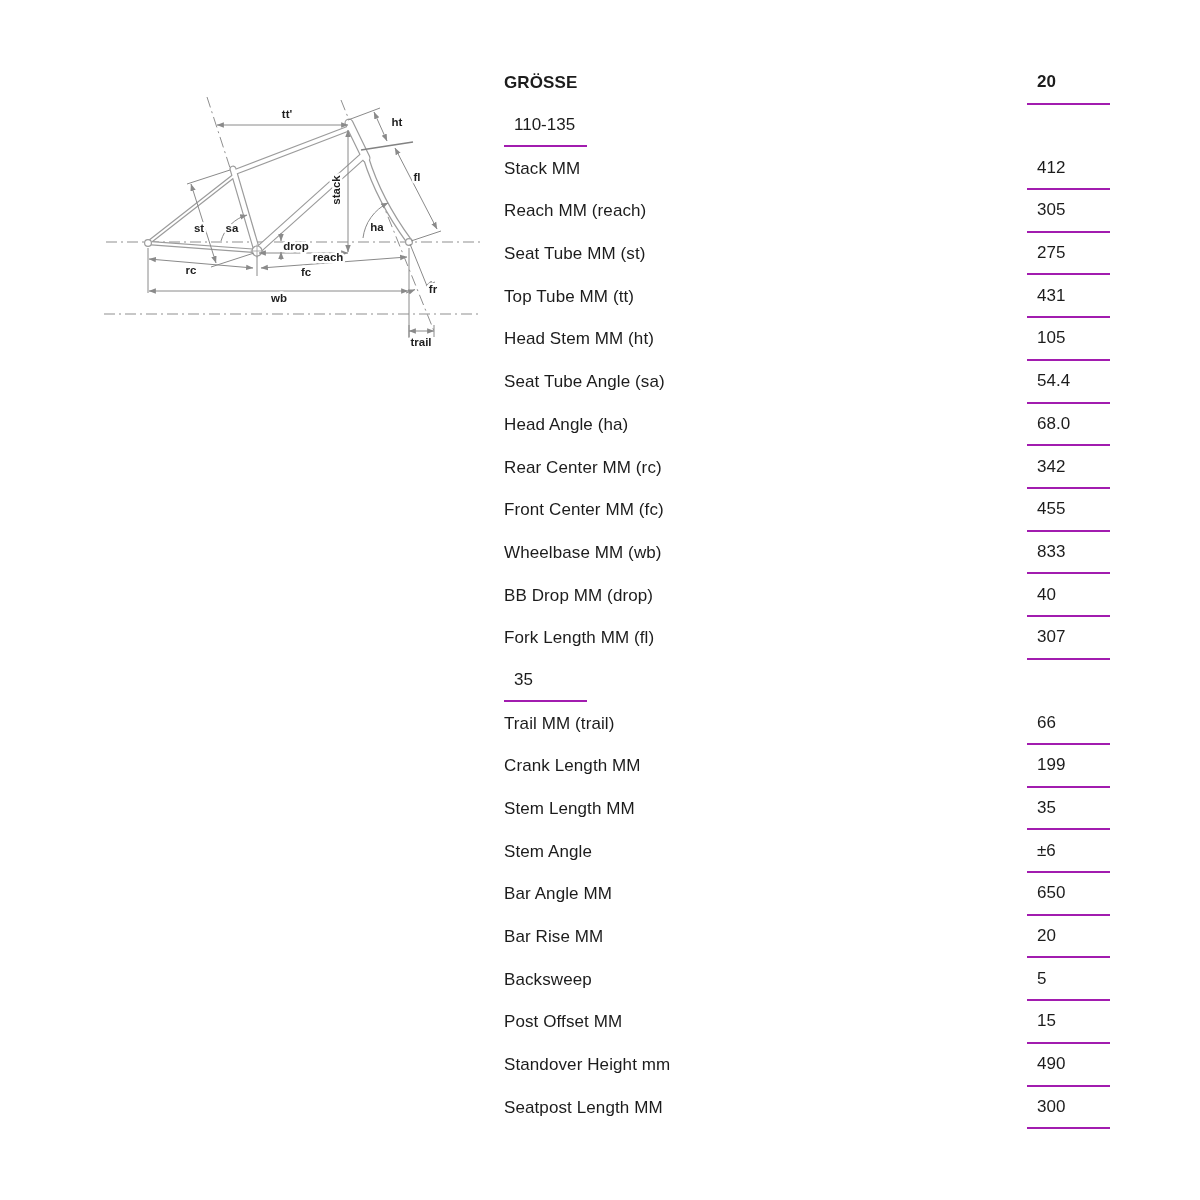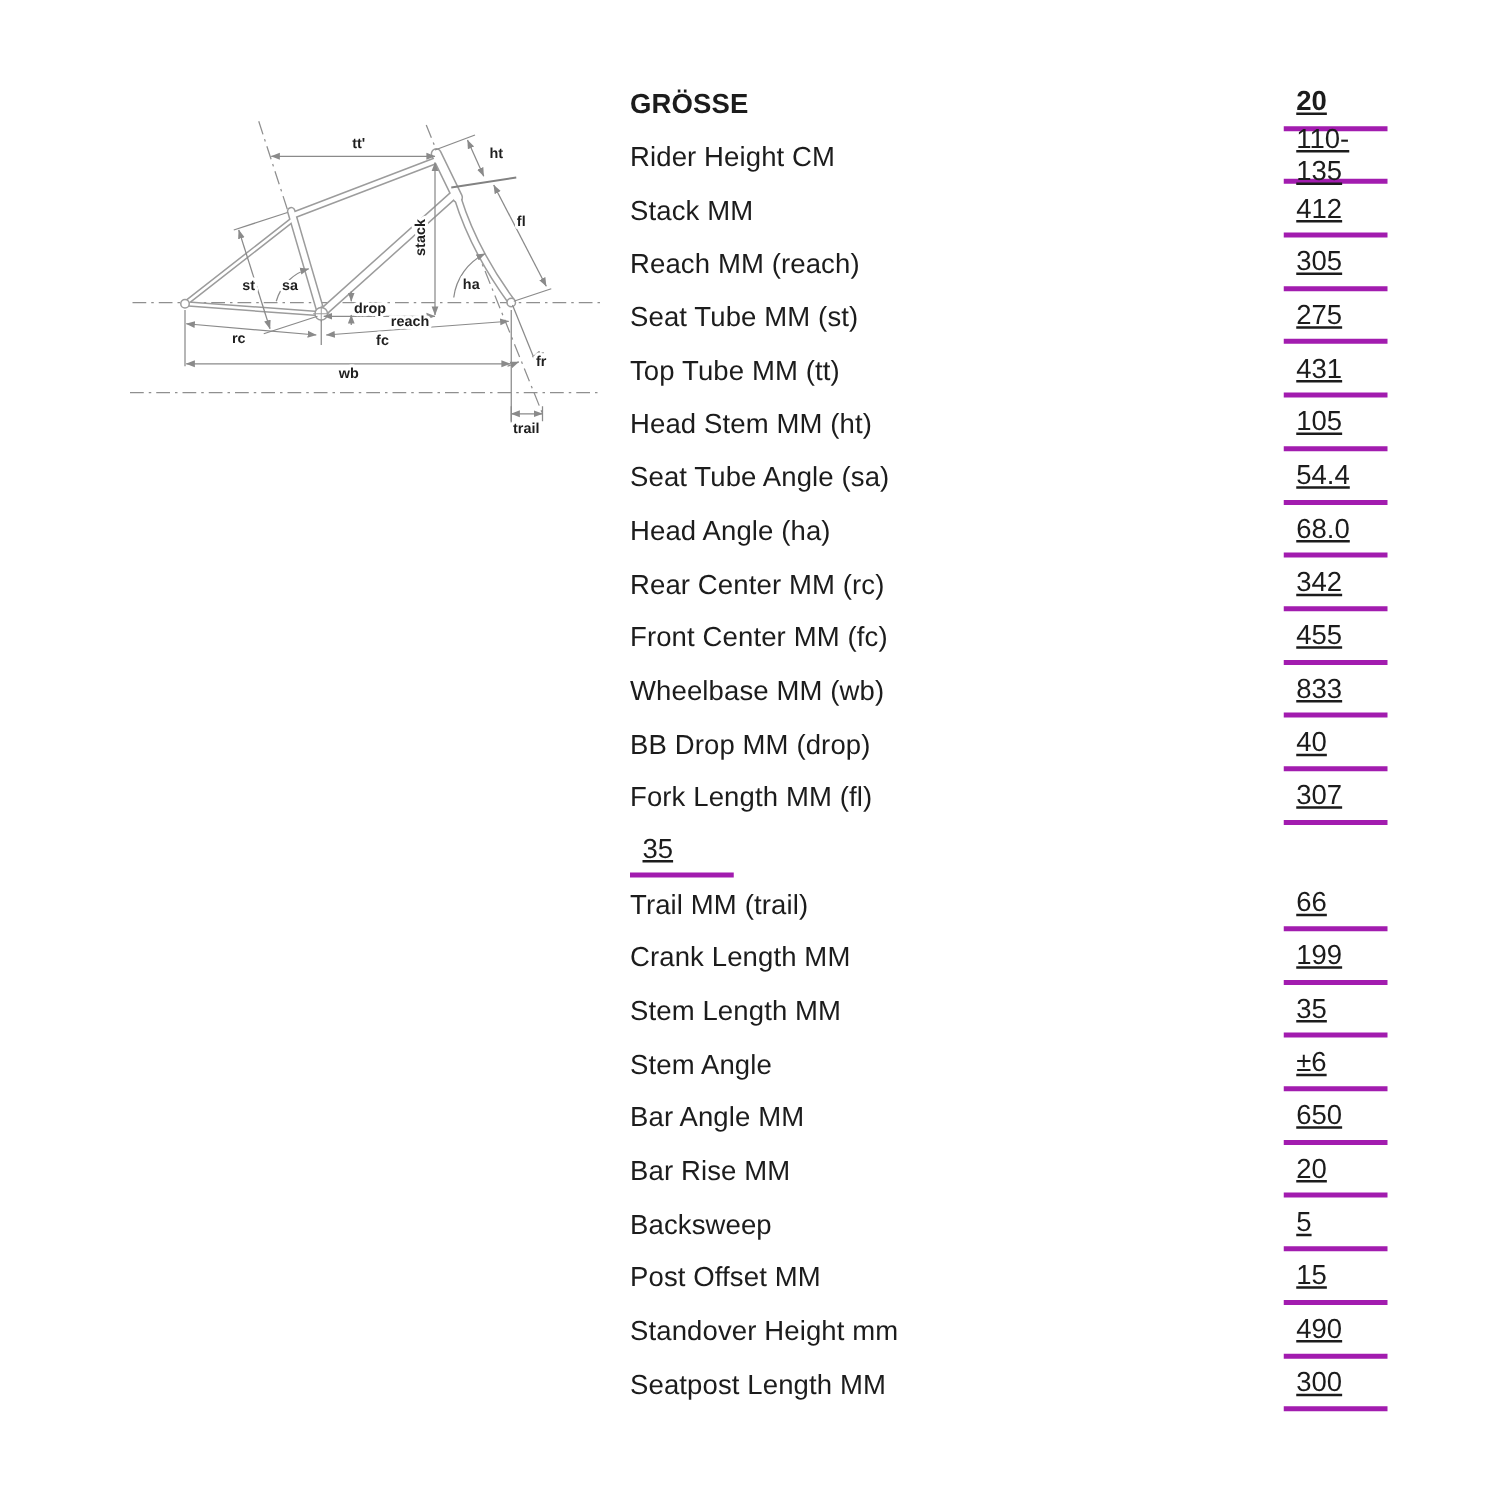--- a/index.html
+++ b/index.html
@@ -31,37 +31,36 @@
   .geo-table {
     position: absolute;
     left: 504px;
     top: 62px;
     width: 606px;
   }
   .geo-row {
     height: 42.7px;
     display: flex;
     align-items: stretch;
-    font-size: 22px;
+    font-size: 17px;
     color: #1c1c1c;
   }
   .geo-row .row-label {
     flex: 1;
     display: flex;
     align-items: center;
     letter-spacing: 0.1px;
   }
   .geo-row .row-value {
     width: 83px;
     box-sizing: border-box;
     padding-left: 10px;
     display: flex;
     align-items: center;
-    border-bottom: 4px solid #a21caf;
-    text-decoration: underline;
+    border-bottom: 2px solid #a21caf;
   }
   .geo-row.header-row .row-label,
   .geo-row.header-row .row-value {
     font-weight: bold;
   }
 </style>
 </head>
 <body>
 
 <div class="page">
@@ -153,21 +152,20 @@
       <text class="dim-label" x="421" y="346">trail</text>
     </g>
   </svg>
 
   <div class="geo-table">
     <div class="geo-row header-row">
       <div class="row-label">GRÖSSE</div>
       <div class="row-value">20</div>
     </div>
     <div class="geo-row">
-      <div class="row-label">Rider Height CM</div>
       <div class="row-value">110-135</div>
     </div>
     <div class="geo-row">
       <div class="row-label">Stack MM</div>
       <div class="row-value">412</div>
     </div>
     <div class="geo-row">
       <div class="row-label">Reach MM (reach)</div>
       <div class="row-value">305</div>
     </div>

